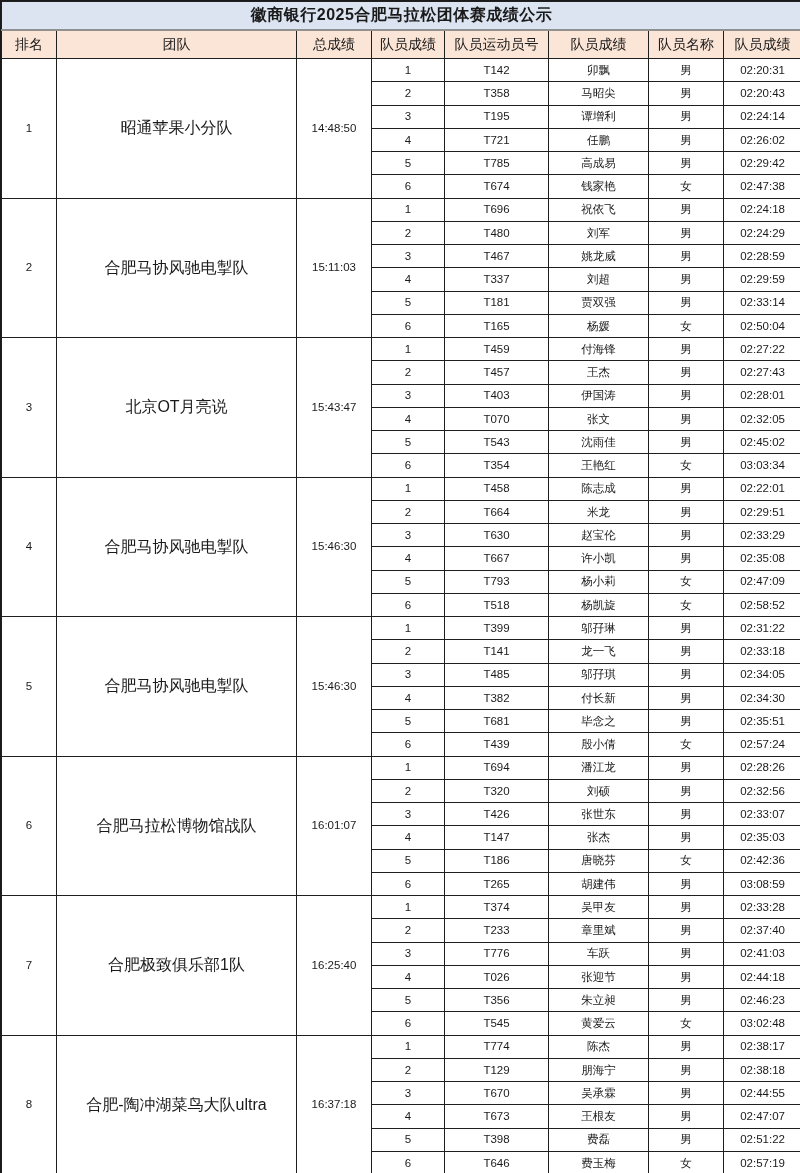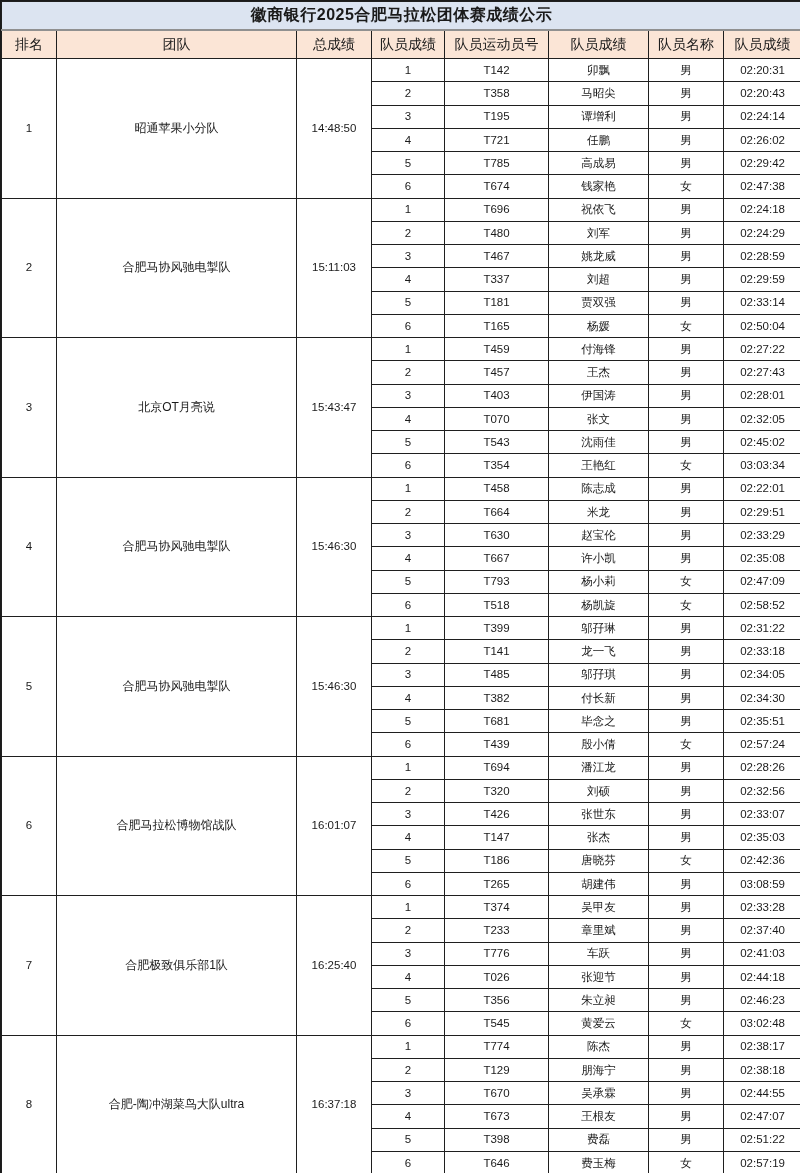--- a/index.html
+++ b/index.html
@@ -39,21 +39,21 @@
     border-bottom: 2px solid #909090;
     letter-spacing: 0.5px;
   }
   tr.header-row th {
     background: #fbe5d6;
     font-weight: normal;
     font-size: 14px;
     height: 29px;
   }
   tbody tr { height: 23.25px; }
-  td.team-name { font-size: 12px; }
+  td.team-name { font-size: 16px; }
 </style>
 </head>
 <body>
 
 <div class="sheet">
   <table>
     <colgroup>
       <col style="width:55px">
       <col style="width:240px">
       <col style="width:75px">

